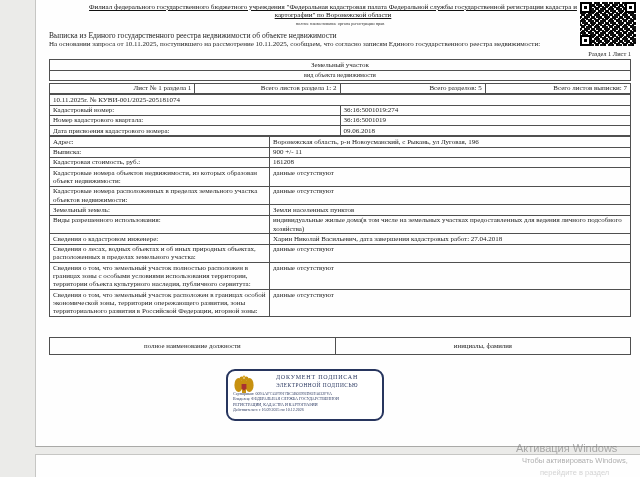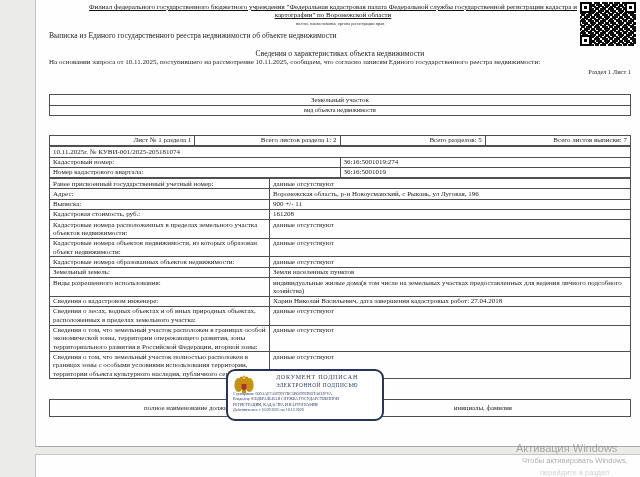--- a/index.html
+++ b/index.html
@@ -18,21 +18,21 @@
   .doc-title{text-align:left;font-size:7.6px;margin-top:5px;}
   .section-title{text-align:center;font-size:7.6px;margin-top:9px;}
   .intro{font-size:7px;line-height:8.5px;}
   .page-label{text-align:right;font-size:6.4px;margin-top:2px;}
   table{width:100%;border-collapse:collapse;table-layout:fixed;}
   td{border:1px solid #4f4f4f;font-size:7px;line-height:8.3px;padding:0.5px 3px;vertical-align:top;word-wrap:break-word;}
   .t-object td{text-align:center;}
   .t-object .cap{font-size:6.2px;}
   .t-sheets td{text-align:right;width:25%;}
   .lbl{width:213px;}
-  .mt2{margin-top:19px;} .mt3{margin-top:0;}
+  .mt2{margin-top:2px;} .mt3{margin-top:0;}
   
   .qr{position:absolute;left:543px;top:1px;width:58px;height:46px;background:#fff;}
   .qr-noise{position:absolute;inset:1px;
     background-image:
       conic-gradient(rgba(0,0,0,0.92) 25%, transparent 0 50%, rgba(0,0,0,0.92) 0 75%, transparent 0),
       conic-gradient(#111 25%, #fff 0 50%, #111 0 75%, #fff 0);
     background-size:7px 6px, 4px 4px;
     background-position:1px 2px, 0 0;}
   .qr-finder{position:absolute;width:11px;height:11px;border:2px solid #000;background:#fff;box-sizing:border-box;}
   .qr-finder::after{content:"";position:absolute;left:2px;top:2px;width:3px;height:3px;background:#000;}
@@ -65,21 +65,20 @@
     <div class="qr-finder qr-f1"></div>
     <div class="qr-finder qr-f2"></div>
     <div class="qr-finder qr-f3"></div>
   </div>
 
   <div class="content">
 
     <div class="org">Филиал федерального государственного бюджетного учреждения "Федеральная кадастровая палата Федеральной службы государственной регистрации кадастра и картографии" по Воронежской области</div>
     <div class="org-caption">полное наименование органа регистрации прав</div>
     <div class="doc-title">Выписка из Единого государственного реестра недвижимости об объекте недвижимости</div>
-    <div class="section-title">Сведения о характеристиках объекта недвижимости</div>
     <div class="intro">На  основании запроса от 10.11.2025, поступившего на рассмотрение 10.11.2025, сообщаем, что согласно записям Единого государственного реестра недвижимости:</div>
     <div class="page-label">Раздел 1 Лист 1</div>
 
     <table class="t-object mt2">
       <tbody>
           <tr>
         <td>Земельный участок</td>
       </tr>
       <tr>
         <td class="cap">вид объекта недвижимости</td>
@@ -104,75 +103,71 @@
         <td colspan="2">10.11.2025г. № КУВИ-001/2025-205181074</td>
       </tr>
       <tr>
         <td class="lbl">Кадастровый номер:</td>
         <td>36:16:5001019:274</td>
       </tr>
       <tr>
         <td class="lbl">Номер кадастрового квартала:</td>
         <td>36:16:5001019</td>
       </tr>
+      <tr>
+        <td class="lbl">Дата присвоения кадастрового номера:</td>
+        <td>09.06.2018</td>
+      </tr>
     </tbody>
       </table>
 
     <table class="mt3">
       <tbody>
-          <tr>
-        <td class="lbl">Ранее присвоенный государственный учетный номер:</td>
-        <td>данные отсутствуют</td>
-      </tr>
       <tr>
         <td class="lbl">Адрес:</td>
         <td>Воронежская область, р-н Новоусманский, с Рыкань, ул Луговая, 196</td>
       </tr>
       <tr>
         <td class="lbl">Выписка:</td>
         <td>900 +/- 11</td>
       </tr>
       <tr>
         <td class="lbl">Кадастровая стоимость, руб.:</td>
         <td>161208</td>
       </tr>
       <tr>
+        <td class="lbl">Кадастровые номера объектов недвижимости, из которых образован объект недвижимости:</td>
+        <td>данные отсутствуют</td>
+      </tr>
+      <tr>
         <td class="lbl">Кадастровые номера расположенных в пределах земельного участка объектов недвижимости:</td>
-        <td>данные отсутствуют</td>
-      </tr>
-      <tr>
-        <td class="lbl">Кадастровые номера объектов недвижимости, из которых образован объект недвижимости:</td>
-        <td>данные отсутствуют</td>
-      </tr>
-      <tr>
-        <td class="lbl">Кадастровые номера образованных объектов недвижимости:</td>
         <td>данные отсутствуют</td>
       </tr>
       <tr>
         <td class="lbl">Земельный земель:</td>
         <td>Земли населенных пунктов</td>
       </tr>
       <tr>
         <td class="lbl">Виды разрешенного использования:</td>
         <td>индивидуальные жилые дома(в том числе на земельных участках предоставленных для ведения личного подсобного хозяйства)</td>
       </tr>
       <tr>
         <td class="lbl">Сведения о кадастровом инженере:</td>
         <td>Харин Николай Васильевич, дата завершения кадастровых работ: 27.04.2018</td>
       </tr>
       <tr>
         <td class="lbl">Сведения о лесах, водных объектах и об иных природных объектах, расположенных в пределах земельного участка:</td>
         <td>данные отсутствуют</td>
       </tr>
       <tr>
+        <td class="lbl">Сведения о том, что земельный участок полностью расположен в границах зоны с особыми условиями использования территории, территории объекта культурного наследия, публичного сервитута:</td>
+        <td>данные отсутствуют</td>
+      </tr>
+      <tr>
         <td class="lbl">Сведения о том, что земельный участок расположен в границах особой экономической зоны, территории опережающего развития, зоны территориального развития в Российской Федерации, игорной зоны:</td>
-        <td>данные отсутствуют</td>
-      </tr>
-      <tr>
-        <td class="lbl">Сведения о том, что земельный участок полностью расположен в границах зоны с особыми условиями использования территории, территории объекта культурного наследия, публичного сервитута:</td>
         <td>данные отсутствуют</td>
       </tr>
     </tbody>
       </table>
 
     <table class="t-sign">
       <tbody>
           <tr>
         <td class="sign-left">полное наименование должности</td>
         <td>инициалы, фамилия</td>

